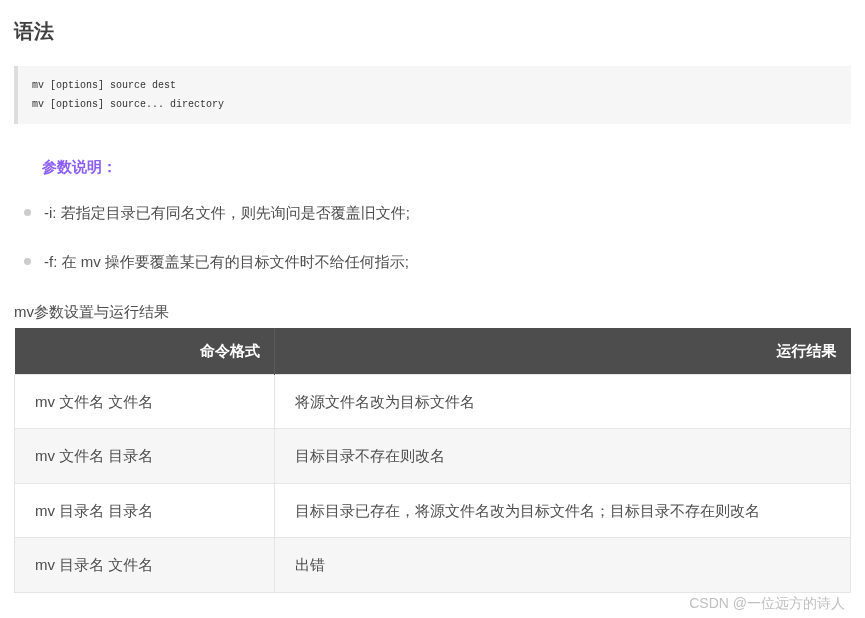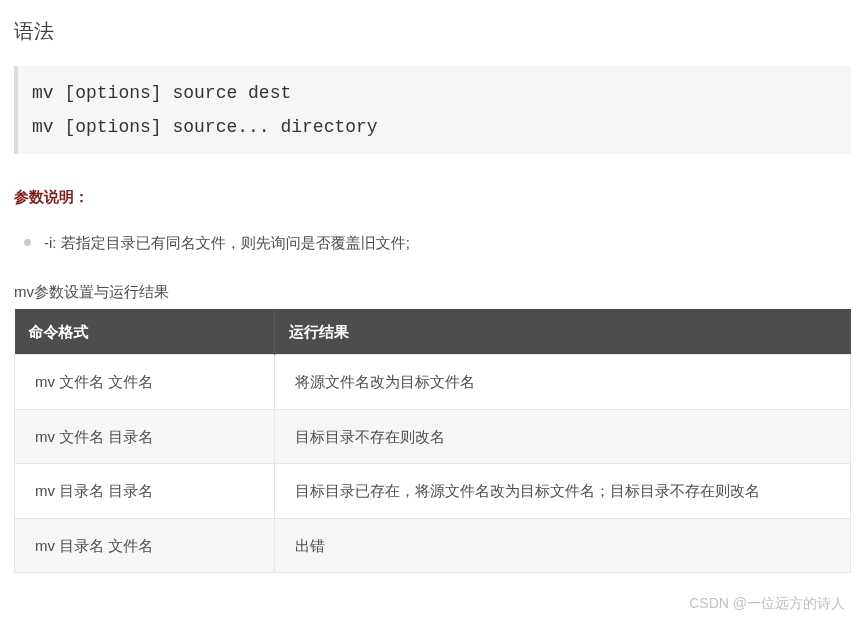--- a/index.html
+++ b/index.html
@@ -11,40 +11,41 @@
       font-family: -apple-system, BlinkMacSystemFont, "Segoe UI", "PingFang SC", "Microsoft YaHei", sans-serif;
       background: #ffffff;
       color: #4d4d4d;
       font-size: 15px;
       line-height: 1.7;
       padding: 14px;
       width: 865px;
     }
     h2 {
       font-size: 20px;
-      font-weight: 400;
+      font-weight: 700;
       color: #404040;
       margin-bottom: 18px;
     }
     .code-block {
       background: #f6f6f6;
       border-left: 4px solid #dddddd;
       padding: 10px 14px;
       font-family: "Courier New", Consolas, monospace;
-      font-size: 18px;
+      font-size: 10px;
       color: #333;
       margin-bottom: 30px;
       white-space: pre;
       line-height: 1.9;
     }
     .section-label {
       font-size: 15px;
       font-weight: 700;
-      color: #7f1d1d;
+      color: #8b5cf6;
       margin-bottom: 20px;
+      margin-left: 28px;
     }
     .bullet-list {
       list-style: none;
       margin-bottom: 20px;
     }
     .bullet-list li {
       position: relative;
       padding-left: 30px;
       margin-bottom: 24px;
       color: #4d4d4d;
@@ -67,21 +68,21 @@
     }
     table {
       width: 100%;
       border-collapse: collapse;
       font-size: 15px;
     }
     thead th {
       background: #4d4d4d;
       color: #ffffff;
       font-weight: 700;
-      text-align: left;
+      text-align: right;
       padding: 10px 14px;
       border-right: 1px solid #5a5a5a;
     }
     thead th:last-child {
       border-right: none;
     }
     tbody td {
       padding: 14px 20px;
       color: #4d4d4d;
       border: 1px solid #e5e5e5;
@@ -106,20 +107,21 @@
 
 <h2>语法</h2>
 
 <div class="code-block"><span>mv [options] source dest</span>
 <span>mv [options] source... directory</span></div>
 
 <div class="section-label">参数说明：</div>
 
 <ul class="bullet-list">
   <li>-i: 若指定目录已有同名文件，则先询问是否覆盖旧文件;</li>
+  <li>-f: 在 mv 操作要覆盖某已有的目标文件时不给任何指示;</li>
 </ul>
 
 <div class="table-caption">mv参数设置与运行结果</div>
 
 <table>
   <thead>
     <tr>
       <th style="width:260px;">命令格式</th>
       <th>运行结果</th>
     </tr>

